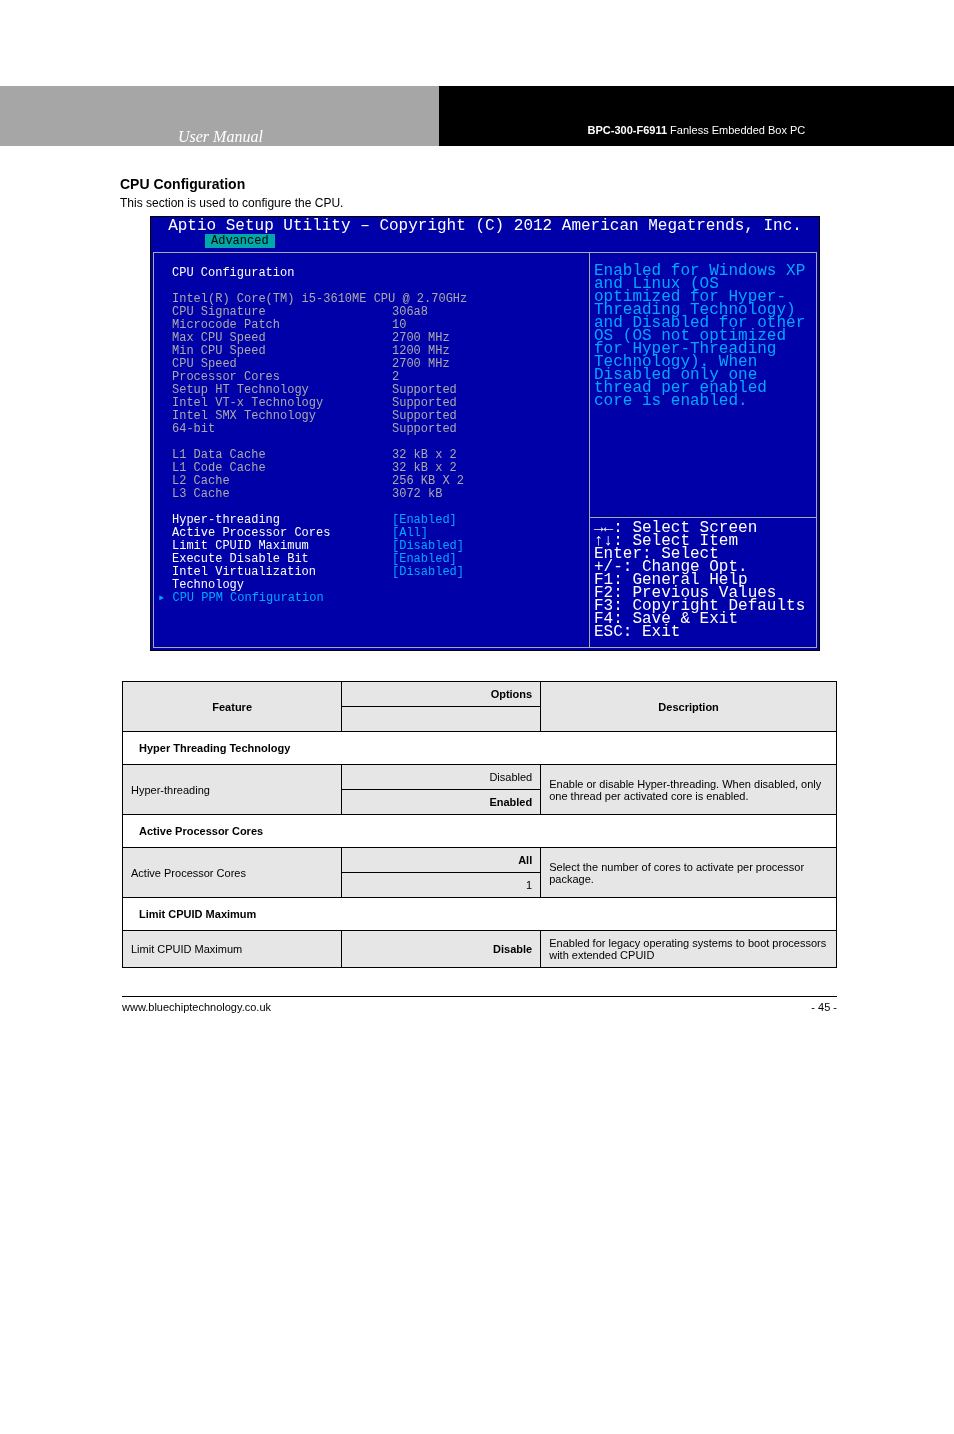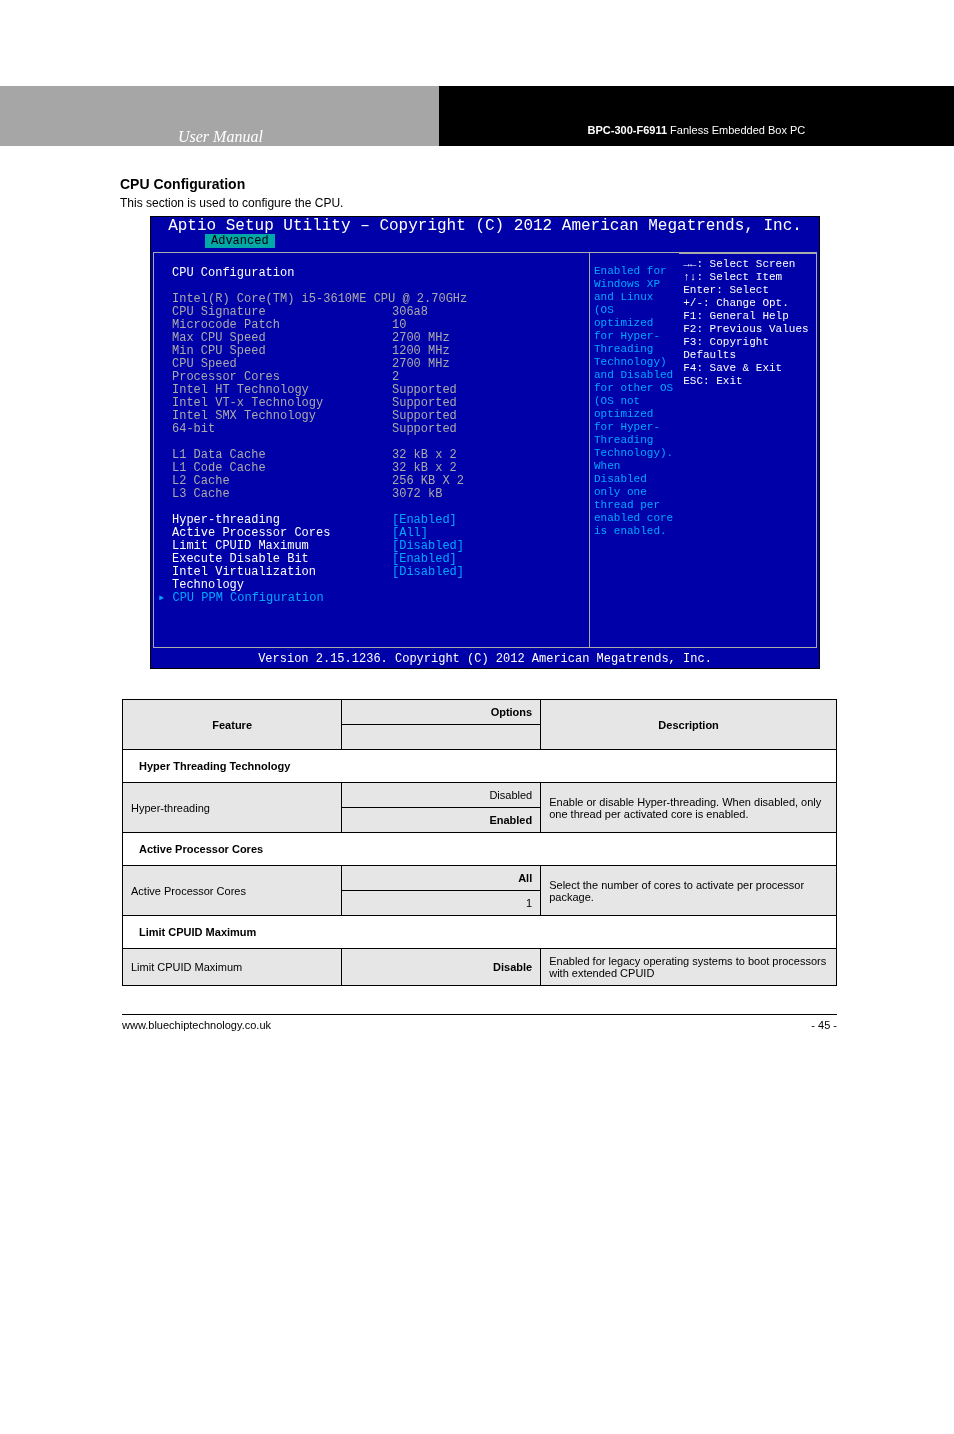--- a/index.html
+++ b/index.html
@@ -91,26 +91,26 @@
     line-height: 13px;
     position: relative;
     border: 1px solid #aaa;
     border-right: none;
     margin: 2px 0 2px 2px;
   }
   .bios-right {
     width: 228px;
     background: #0000a8;
     font-family: 'Courier New', monospace;
-    font-size: 11px;
+    font-size: 16px;
     line-height: 13px;
     border: 1px solid #aaa;
     margin: 2px 2px 2px 0;
     display: flex;
-    flex-direction: row;
+    flex-direction: column;
   }
   .bios-help {
     color: #00a8ff;
     padding: 12px 6px 0 4px;
     flex: 1;
   }
   .bios-keys {
     color: #fff;
     padding: 4px 6px 8px 4px;
     border-top: 1px solid #aaa;
@@ -211,21 +211,21 @@
           </div>
           <div class="bios-row">
             <span class="bios-label">CPU Speed</span>
             <span class="bios-value">2700 MHz</span>
           </div>
           <div class="bios-row">
             <span class="bios-label">Processor Cores</span>
             <span class="bios-value">2</span>
           </div>
           <div class="bios-row">
-            <span class="bios-label">Intel HT Technology</span>
+            <span class="bios-label">Setup HT Technology</span>
             <span class="bios-value">Supported</span>
           </div>
           <div class="bios-row">
             <span class="bios-label">Intel VT-x Technology</span>
             <span class="bios-value">Supported</span>
           </div>
           <div class="bios-row">
             <span class="bios-label">Intel SMX Technology</span>
             <span class="bios-value">Supported</span>
           </div>
@@ -286,21 +286,20 @@
           <div>Enter: Select</div>
           <div>+/-: Change Opt.</div>
           <div>F1: General Help</div>
           <div>F2: Previous Values</div>
           <div>F3: Copyright Defaults</div>
           <div>F4: Save &amp; Exit</div>
           <div>ESC: Exit</div>
         </div>
     </div>
   </div>
-  <div class="bios-footer">Version 2.15.1236. Copyright (C) 2012 American Megatrends, Inc.</div>
 </div>
 
 <table class="settings-table">
   <thead>
     <tr>
       <th class="feat-col grey" rowspan="2">Feature</th>
       <th class="opt-col grey">Options</th>
       <th class="desc-col grey" rowspan="2">Description</th>
     </tr>
     <tr>

